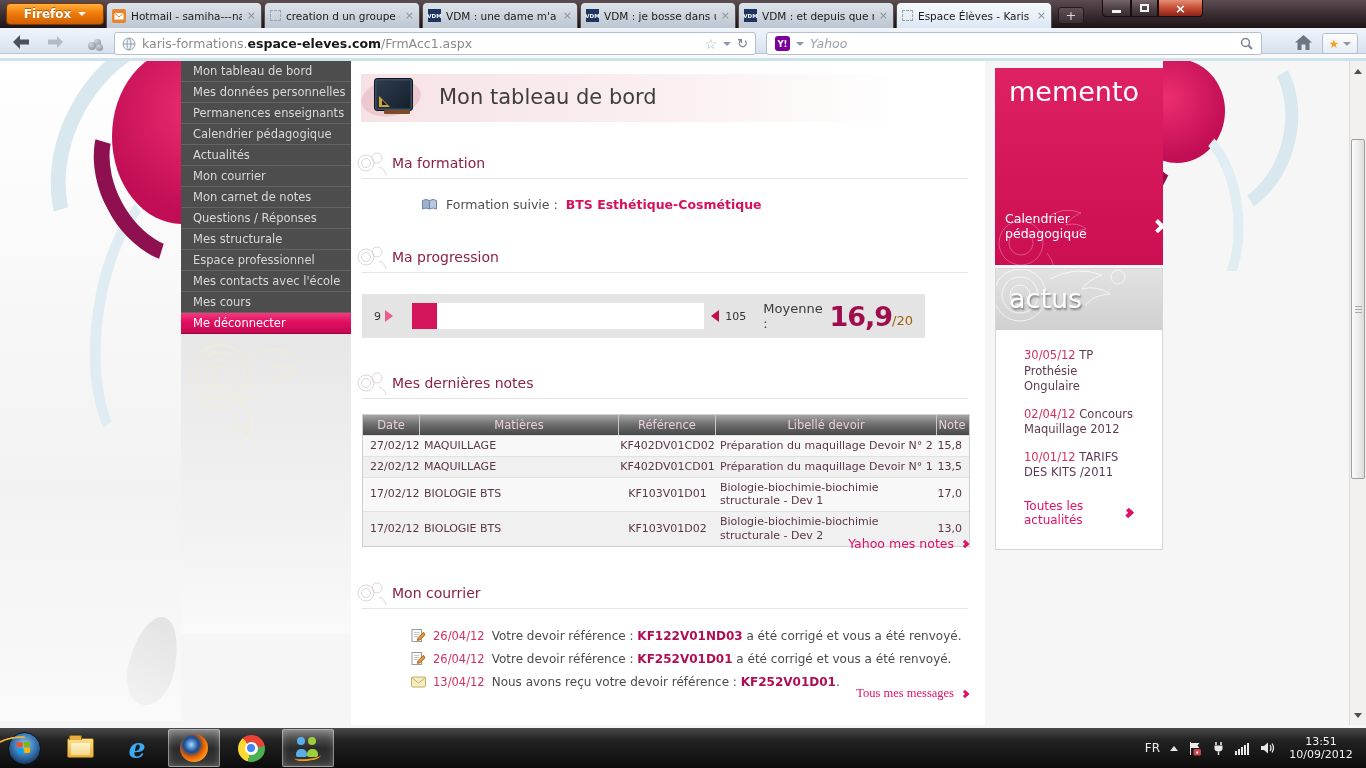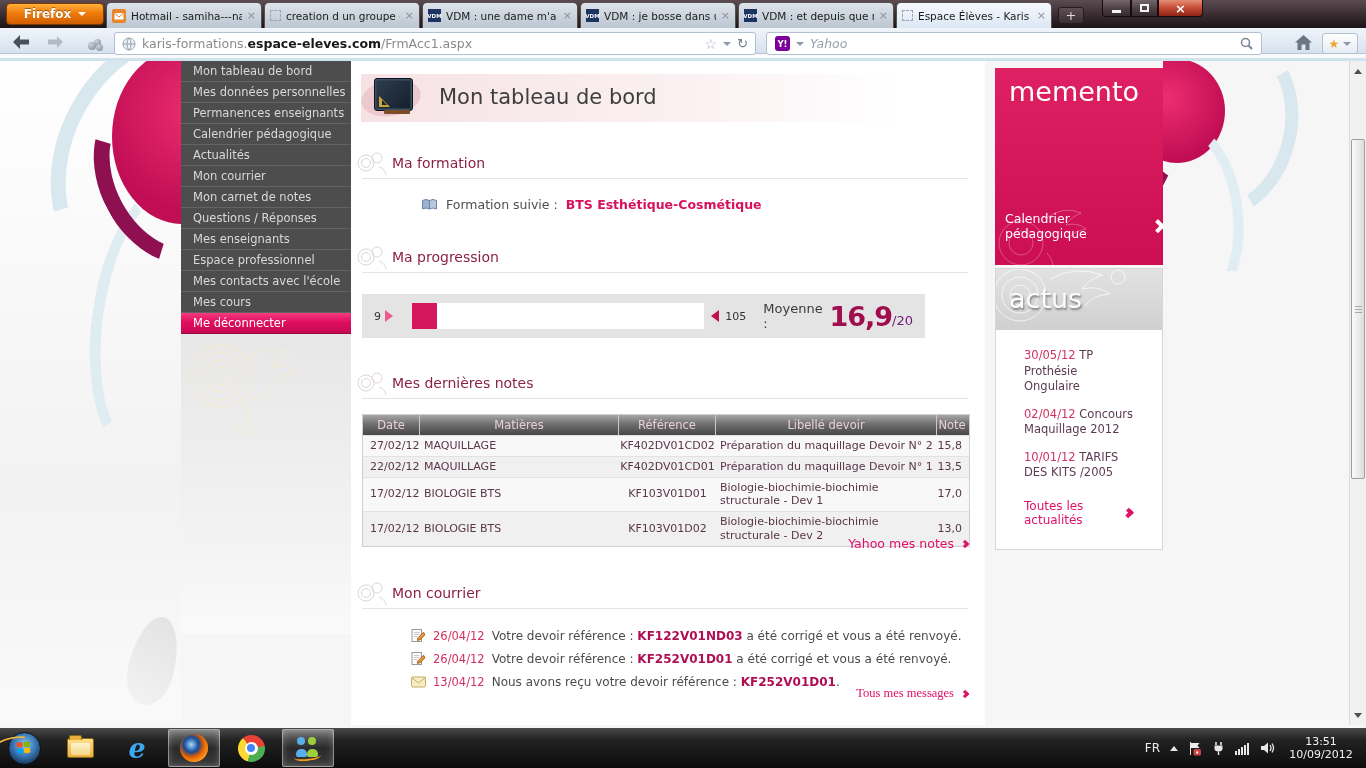--- a/index.html
+++ b/index.html
@@ -110,21 +110,21 @@
   .progress{left:11px;top:233px;width:563px;height:44px;background:#e4e4e4;
             display:flex;align-items:center;padding:0 12px;}
   .pnum{font-size:11px;color:#333;}
   .tri-r{width:0;height:0;border-top:6px solid transparent;border-bottom:6px solid transparent;border-left:8px solid #ea5e8e;margin-left:4px;}
   .track{width:300px;height:26px;background:#fff;position:relative;margin-left:19px;}
   .fill{position:absolute;left:0;top:0;height:100%;background:#d6165c;}
   .tri-l{width:0;height:0;border-top:6px solid transparent;border-bottom:6px solid transparent;border-right:8px solid #c2104f;margin-left:7px;}
   .p105{margin-left:6px;}
   .moy-label{margin-left:17px;font-size:13px;color:#3a3a3a;}
   .moy-val{font-size:27px;font-weight:bold;color:#a00d4d;letter-spacing:-1px;line-height:1;}
-  .moy-scale{font-size:13px;color:#701a75;margin-top:9px;}
+  .moy-scale{font-size:13px;color:#a16207;margin-top:9px;}
 
   .table{left:11px;top:353px;width:608px;border:1px solid #cfcfcf;color:#5a3548;}
   .thead,.trow{display:grid;grid-template-columns:57px 199px 97px 221px 30px;}
   .thead{height:20px;background:linear-gradient(180deg,#a6a6a6,#707070 45%,#464646);color:#e9cfdc;font-size:11.5px;}
   .th{display:flex;align-items:center;justify-content:center;border-right:1px solid #c9c9c9;overflow:hidden;}
   .th:last-child{border-right:none;}
   .trow{border-top:1px solid #e2e2e2;background:#f8f8f8;font-size:11px;}
   .trow.alt{background:#f0f0f0;}
   .td{display:flex;align-items:center;padding:3px 4px;line-height:1.25;}
   .td-date{padding-left:7px;}
@@ -320,21 +320,21 @@
 
     <div class="sidebar">
       <div class="snav">Mon tableau de bord</div>
       <div class="snav">Mes données personnelles</div>
       <div class="snav">Permanences enseignants</div>
       <div class="snav">Calendrier pédagogique</div>
       <div class="snav">Actualités</div>
       <div class="snav">Mon courrier</div>
       <div class="snav">Mon carnet de notes</div>
       <div class="snav">Questions / Réponses</div>
-      <div class="snav">Mes enseignants</div>
+      <div class="snav">Mes structurale</div>
       <div class="snav">Espace professionnel</div>
       <div class="snav">Mes contacts avec l'école</div>
       <div class="snav">Mes cours</div>
       <div class="snav active">Me déconnecter</div>
     </div>
     <div class="sidebar-bottom">
       <svg width="150" height="130" viewBox="0 0 150 130" fill="none" stroke="#f1ebd6" stroke-width="1.3">
         <circle cx="40" cy="42" r="9"></circle>
           <circle cx="40" cy="42" r="16"></circle>
           <circle cx="40" cy="42" r="24"></circle>
@@ -517,21 +517,21 @@
             <circle cx="30" cy="34" r="18"></circle>
             <circle cx="30" cy="34" r="26"></circle>
           <path d="M60 18 q26 -14 52 -4 q-14 5 -20 14 q16 -4 28 5 q-18 1 -25 12"></path>
             <circle cx="128" cy="16" r="7"></circle>
         </svg>
         <div class="actus-title">actus</div>
       </div>
       <div class="actus-body">
         <div class="aitem"><span class="adate">30/05/12</span> <span>TP Prothésie Ongulaire</span></div>
         <div class="aitem"><span class="adate">02/04/12</span> <span>Concours Maquillage 2012</span></div>
-        <div class="aitem"><span class="adate">10/01/12</span> <span>TARIFS DES KITS /2005</span></div>
+        <div class="aitem"><span class="adate">10/01/12</span> <span>TARIFS DES KITS /2011</span></div>
         <div class="actus-link">
           <span>Toutes les actualités</span>
           <span class="achev"></span>
         </div>
       </div>
     </div>
 
     <div class="right-deco">
       <div class="swirl rd-mag"></div>
       <div class="swirl rd-dark"></div>

